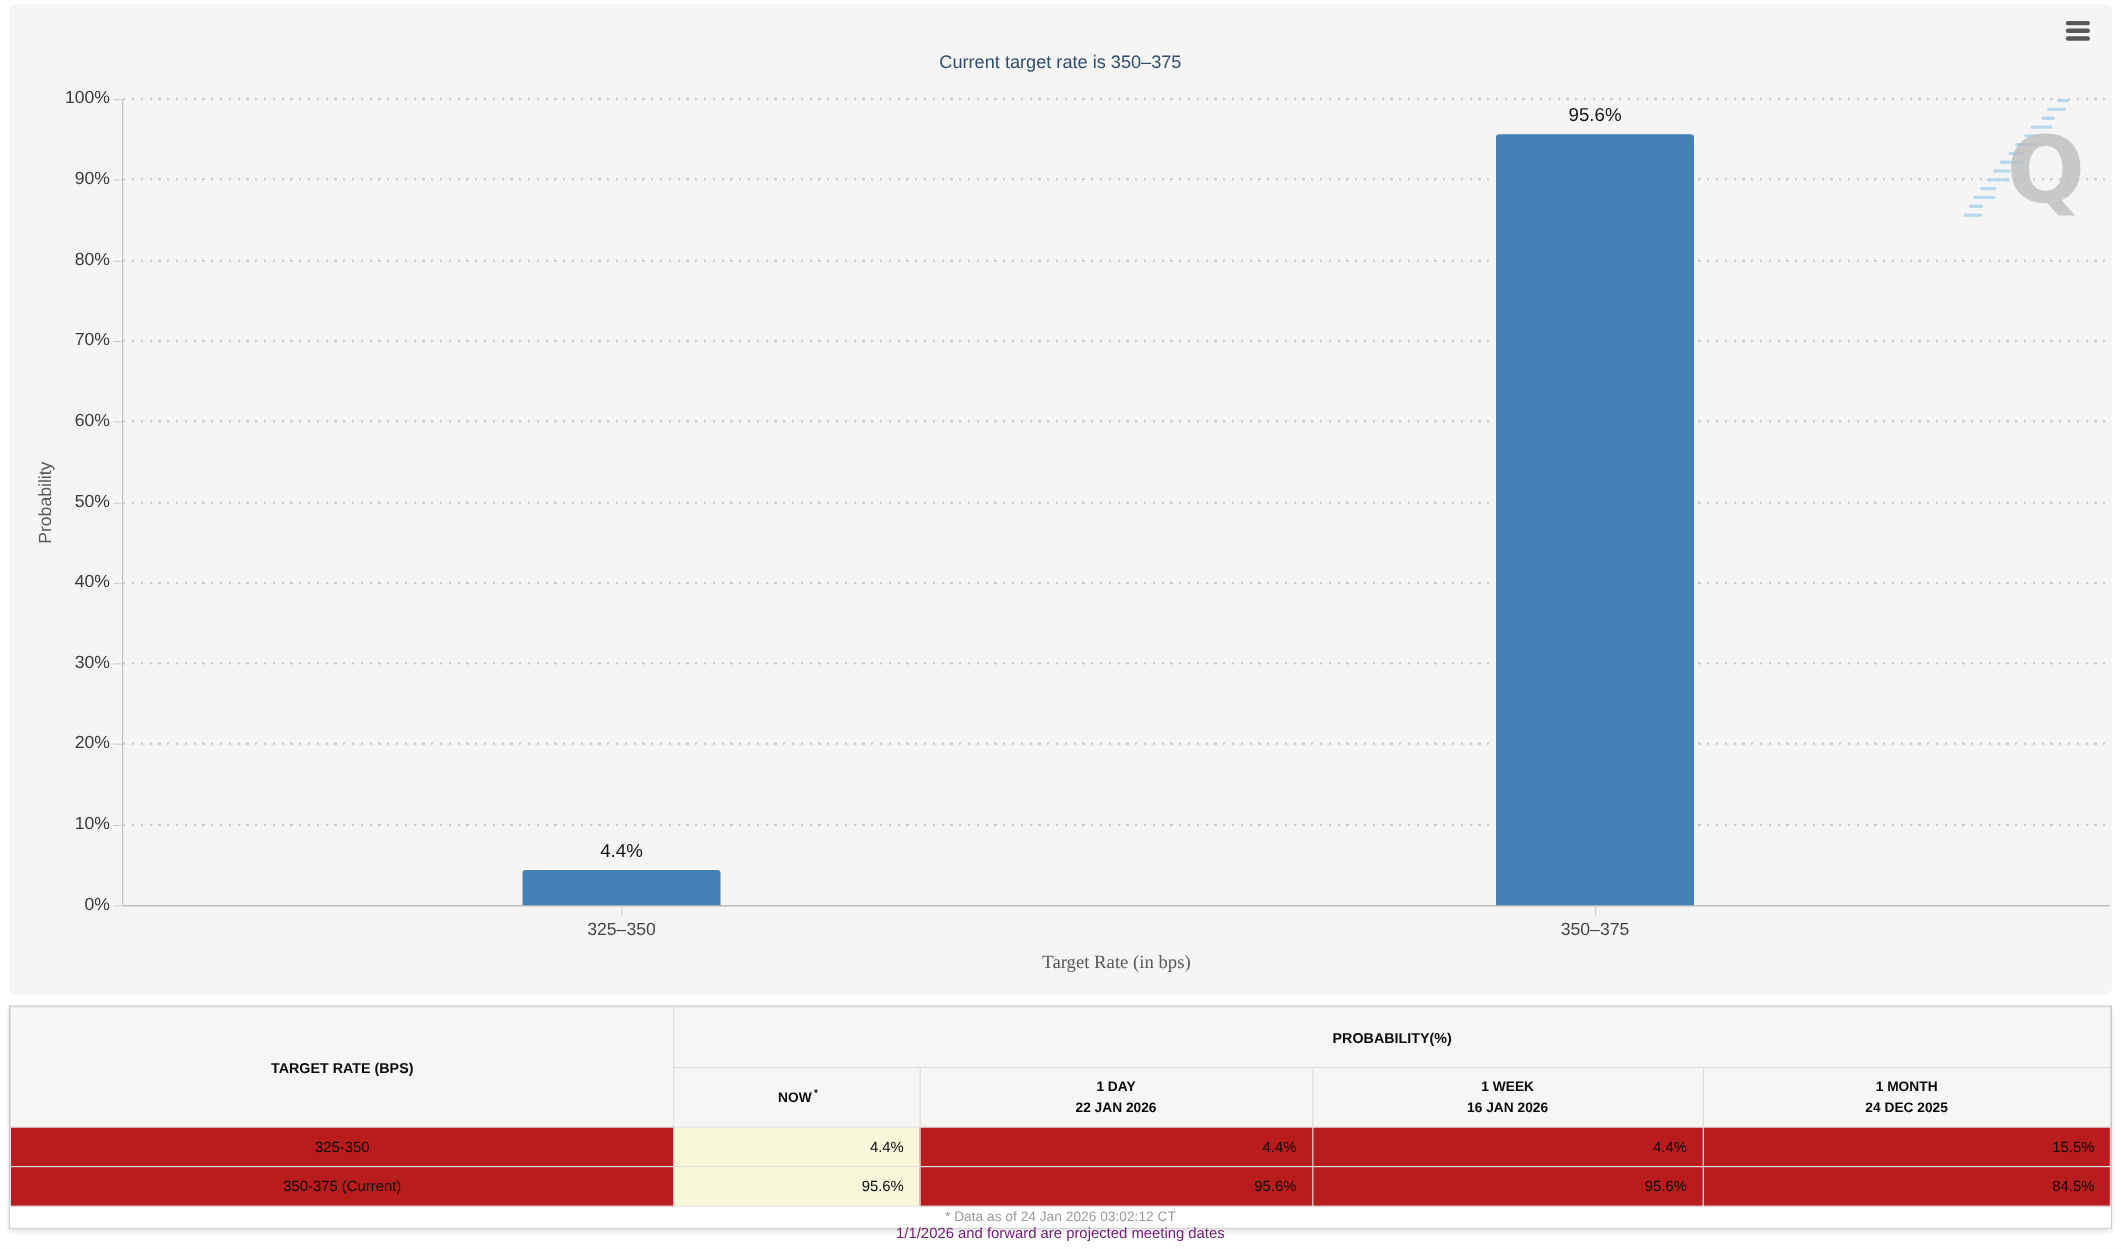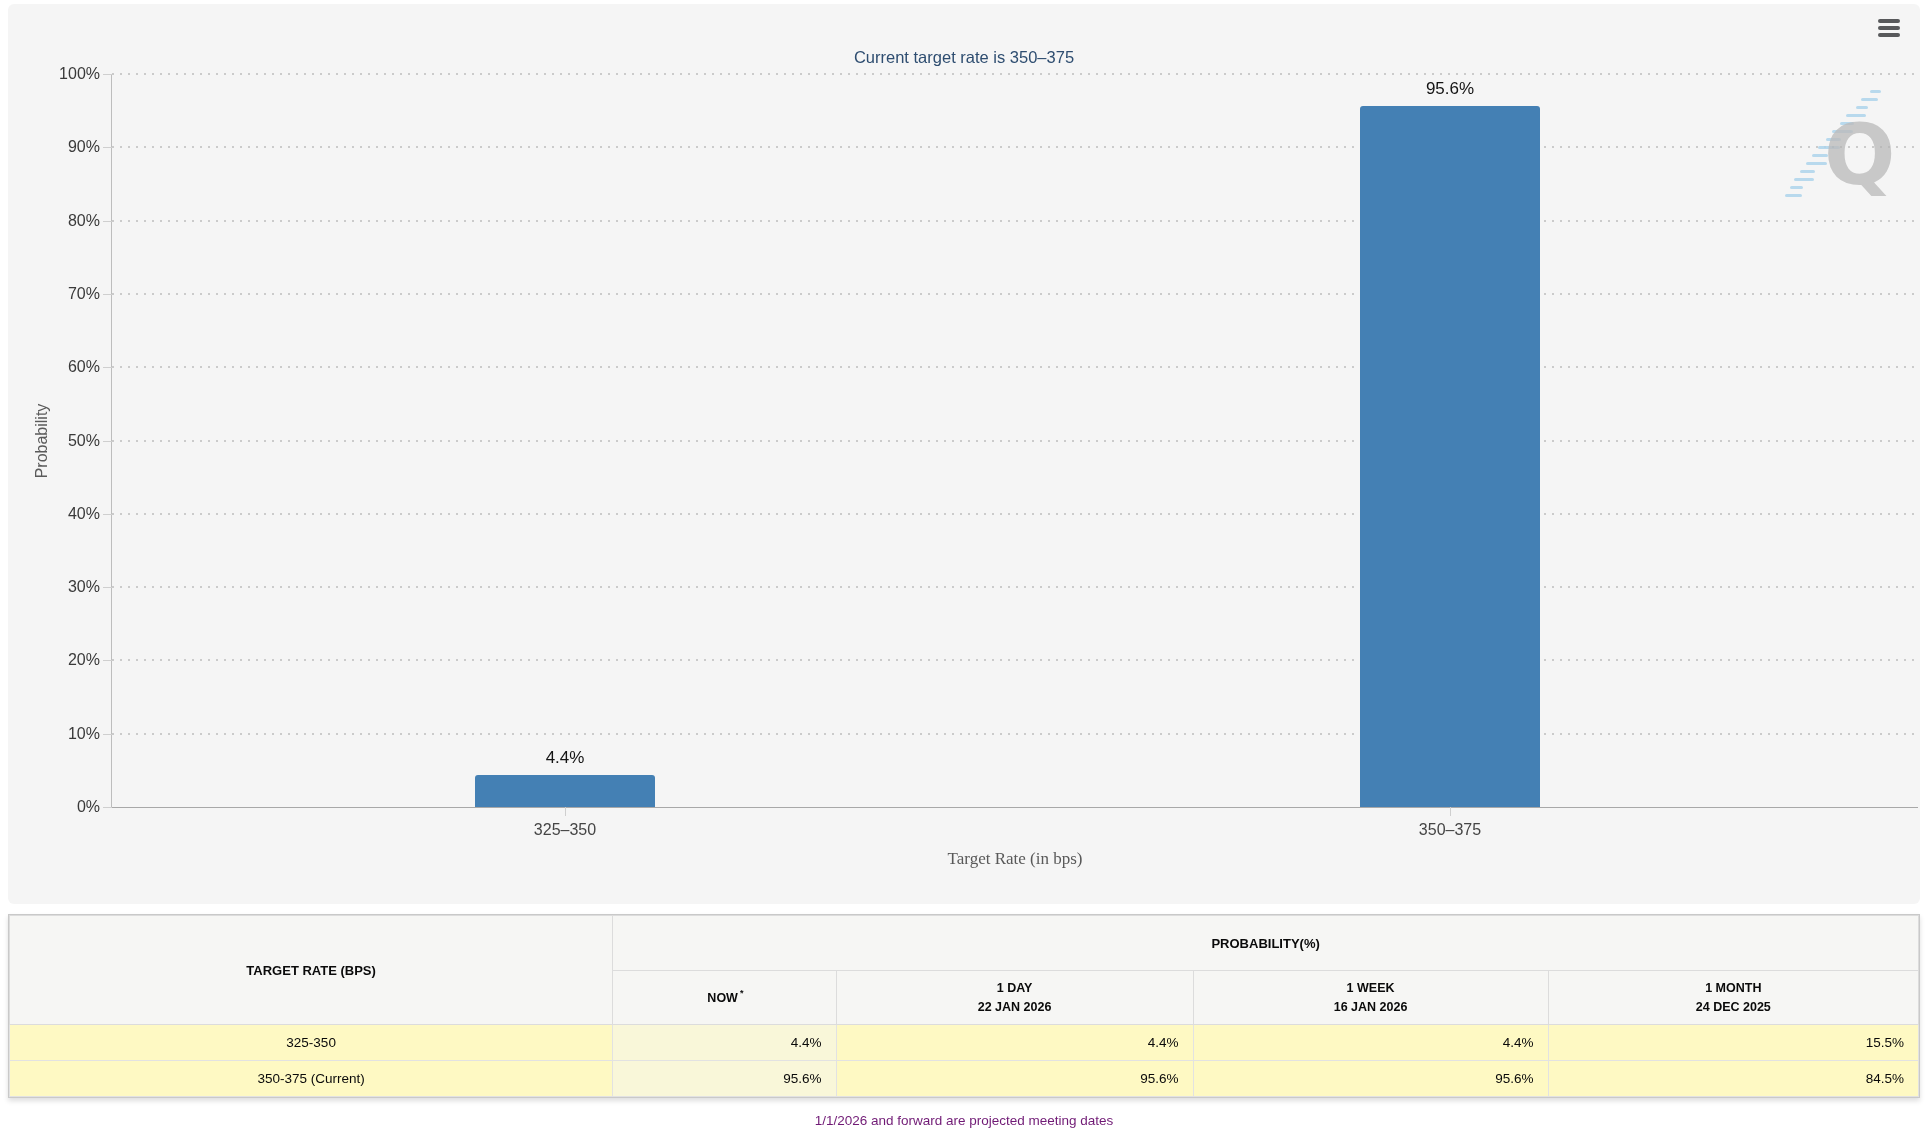--- a/index.html
+++ b/index.html
@@ -11,21 +11,21 @@
               background:#f5f5f5;border-radius:6px;}
   .chart-title{position:absolute;left:12px;top:10px;font-size:20px;font-weight:500;
                color:#0b0b0b;letter-spacing:.1px;}
   .menu-btn{position:absolute;right:16px;top:12px;width:26px;height:24px;cursor:pointer;
             display:flex;flex-direction:column;justify-content:center;gap:3px;}
   .menu-btn .bar-line{width:22px;height:4px;background:#58595b;border-radius:2px;}
   .chart-subtitle{position:absolute;left:0;right:0;top:44px;text-align:center;
                   font-size:16.5px;color:#2e4d70;}
 
   
-  .plot{position:absolute;left:104px;top:70px;width:1806px;height:733px;}
+  .plot{position:absolute;left:104px;top:86px;width:1806px;height:733px;}
   .gridline{position:absolute;left:0;right:0;height:2px;margin-top:-1px;
             background:repeating-linear-gradient(90deg,#cbcbcb 0 2px,transparent 2px 8px);}
   .yaxis-line{position:absolute;left:-1px;top:0;bottom:0;width:1px;background:#bdbdbd;}
   .baseline{position:absolute;left:0;right:0;bottom:-1px;height:1px;background:#a8a8a8;}
   .ytick{position:absolute;right:100%;width:9px;height:1px;background:#cfcfcf;}
   .ylab{position:absolute;right:100%;margin-right:12px;transform:translateY(-50%);
         font-size:16px;color:#3a3a3a;white-space:nowrap;}
   .ytitle{position:absolute;left:-70px;top:50%;transform:translate(-50%,-50%) rotate(-90deg);
           font-size:16px;color:#5a5a5a;white-space:nowrap;}
   .bar{position:absolute;bottom:0;width:180px;background:#4480b4;border-radius:3px 3px 0 0;}
@@ -45,21 +45,21 @@
               border:1px solid #c9c9c9;box-shadow:0 3px 5px rgba(0,0,0,.13);}
   table{border-collapse:collapse;width:100%;table-layout:fixed;}
   col.c-rate{width:31.6%;} col.c-now{width:11.7%;} col.c-day{width:18.7%;}
   col.c-week{width:18.6%;} col.c-month{width:19.4%;}
   th{background:#f6f6f4;border:1px solid #dcdcdc;font-weight:bold;color:#0a0a0a;
      text-align:center;margin-top:39px;}
   .th-group{font-size:13px;height:52px;}
   .th-rate{font-size:13px;}
   .th-col{font-size:12.5px;height:51px;line-height:1.5;}
   .th-col sup{font-size:9px;position:relative;top:-1px;left:2px;}
-  td{border:1px solid #e2e2e2;font-size:13.5px;color:#0a0a0a;height:33px;background:#fef9c3;}
+  td{border:1px solid #e2e2e2;font-size:13.5px;color:#0a0a0a;height:33px;background:#b91c1c;}
   td.rate{text-align:center;}
   td.num{text-align:right;padding-right:14px;}
   td.now{background:#f9f7d9;}
   .footnote{height:19px;line-height:18px;text-align:center;font-size:12.5px;color:#9b9b9b;
             background:#fff;}
   .bottom-note{position:absolute;left:0;right:0;top:1113px;text-align:center;
                font-size:13.5px;color:#701a75;}
 </style>
 </head>
 <body>
@@ -197,17 +197,18 @@
         </tr>
         <tr>
           <td class="rate">350-375 (Current)</td>
           <td class="now num">95.6%</td>
           <td class="num">95.6%</td>
           <td class="num">95.6%</td>
           <td class="num">84.5%</td>
         </tr>
       </tbody>
     </table>
+    <div class="footnote">* Data as of 24 Jan 2026 03:02:12 CT</div>
   </div>
 
   <div class="bottom-note">1/1/2026 and forward are projected meeting dates</div>
 
 </div>
 
 </body></html>

